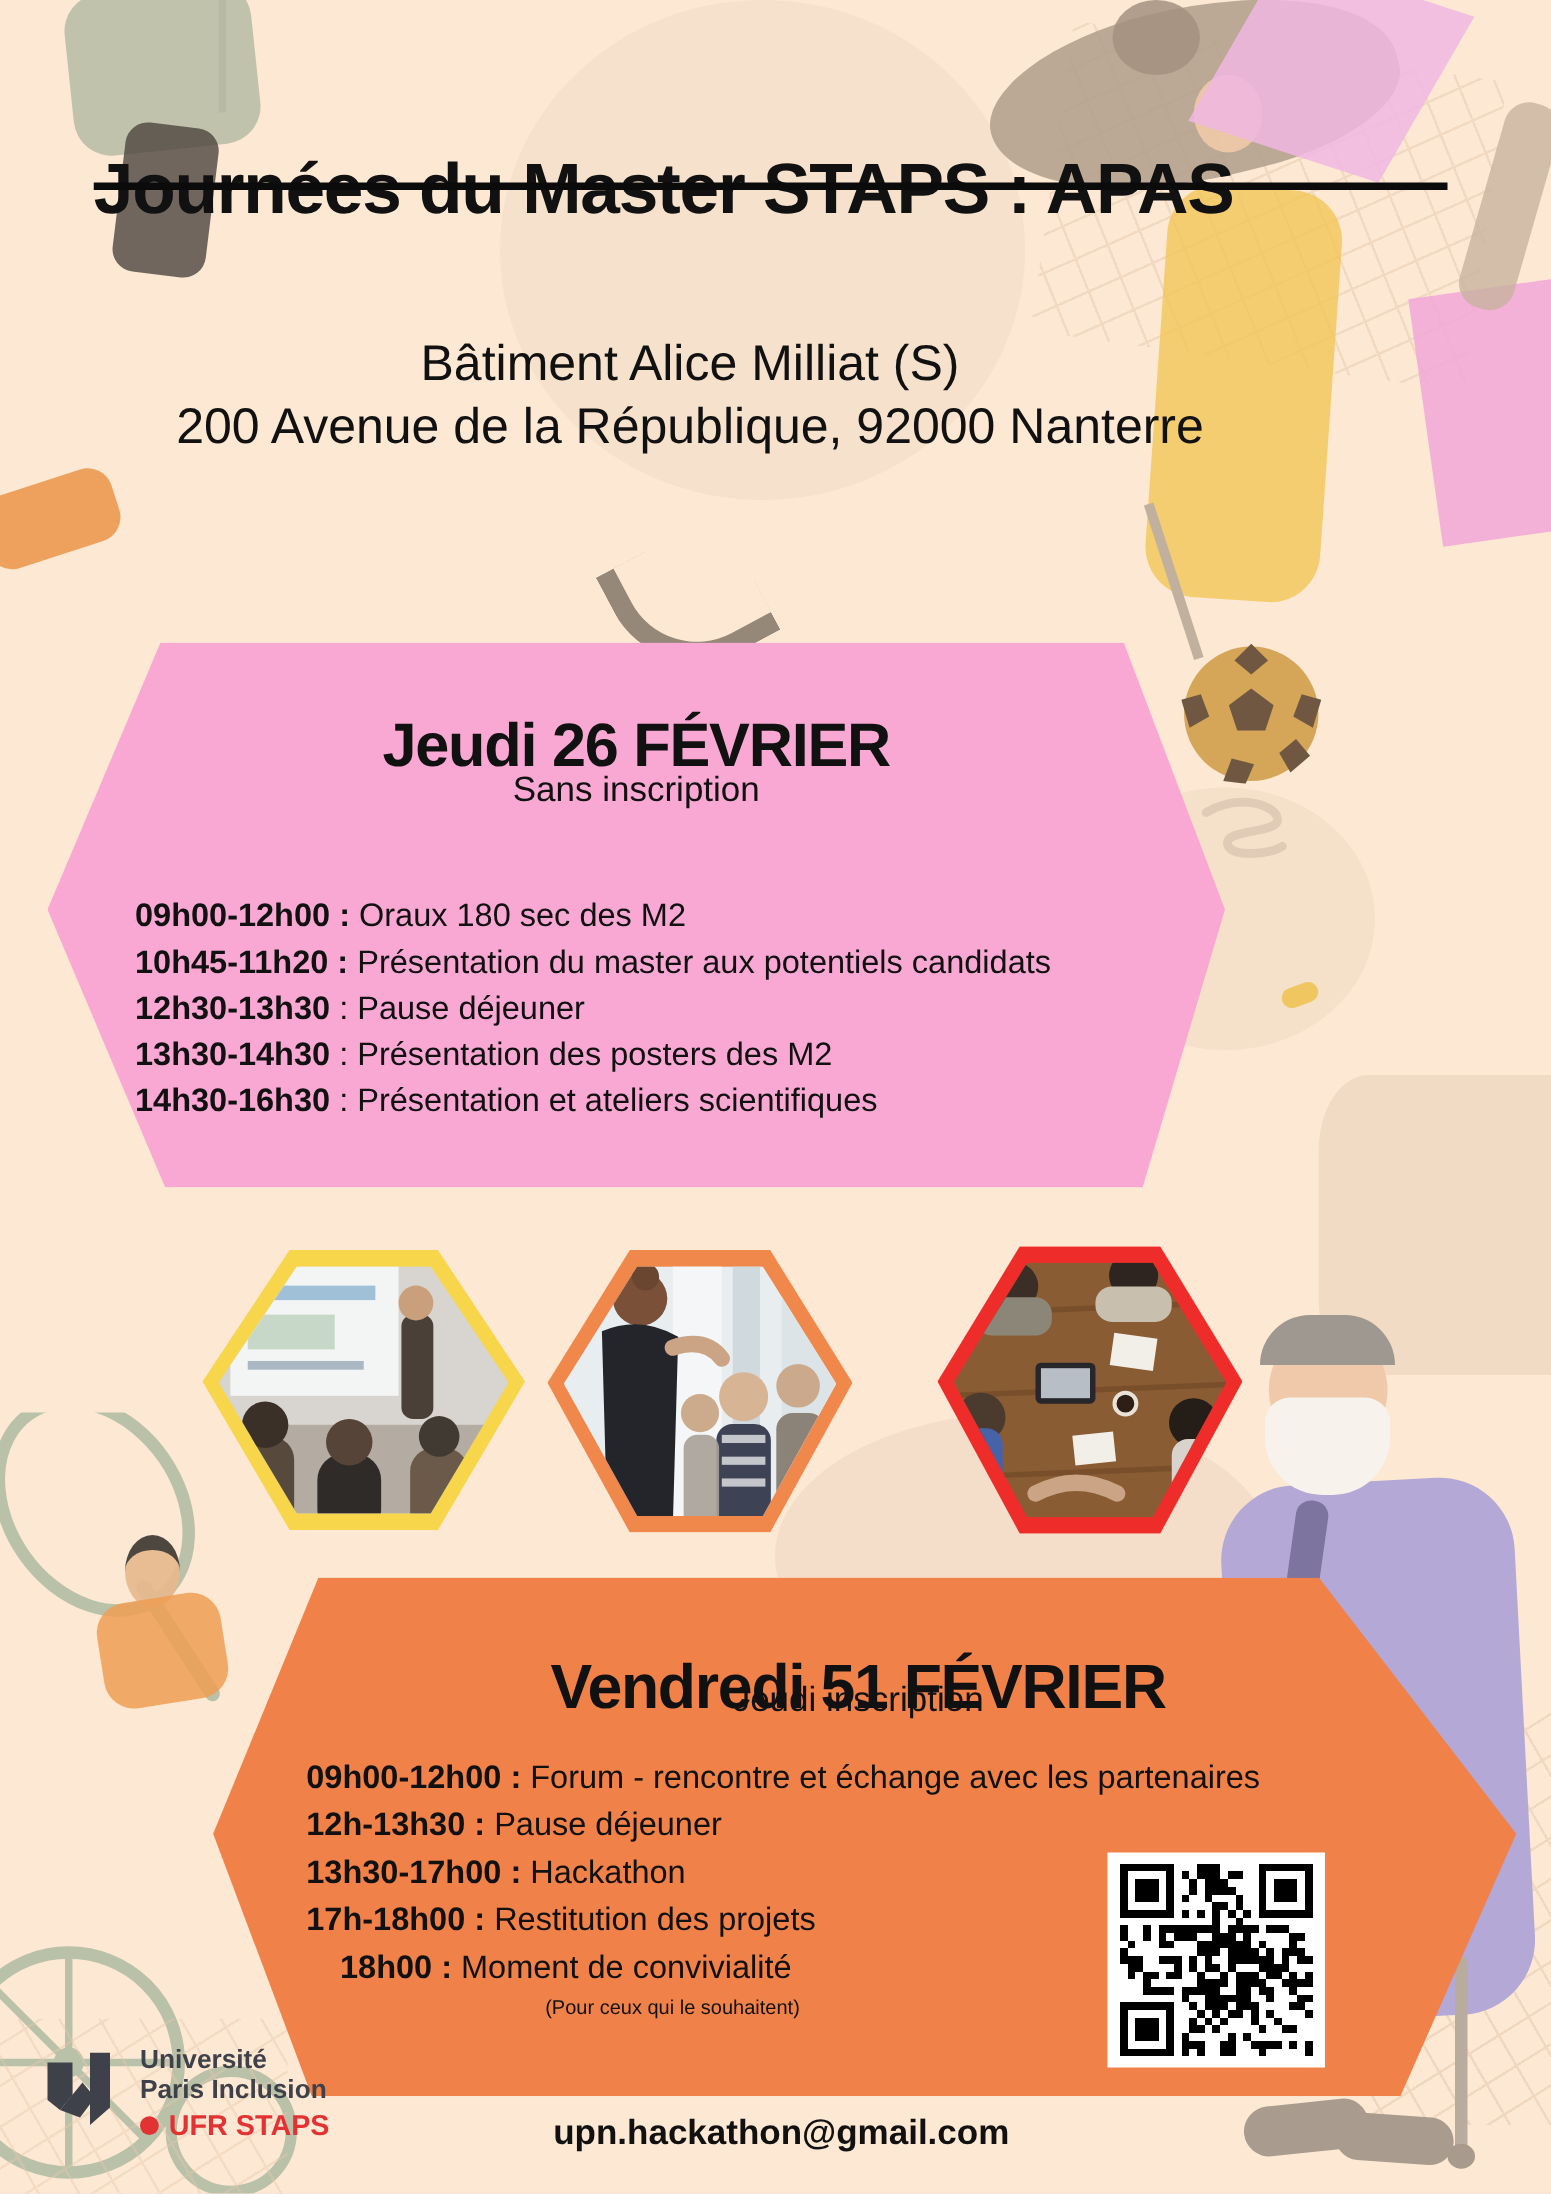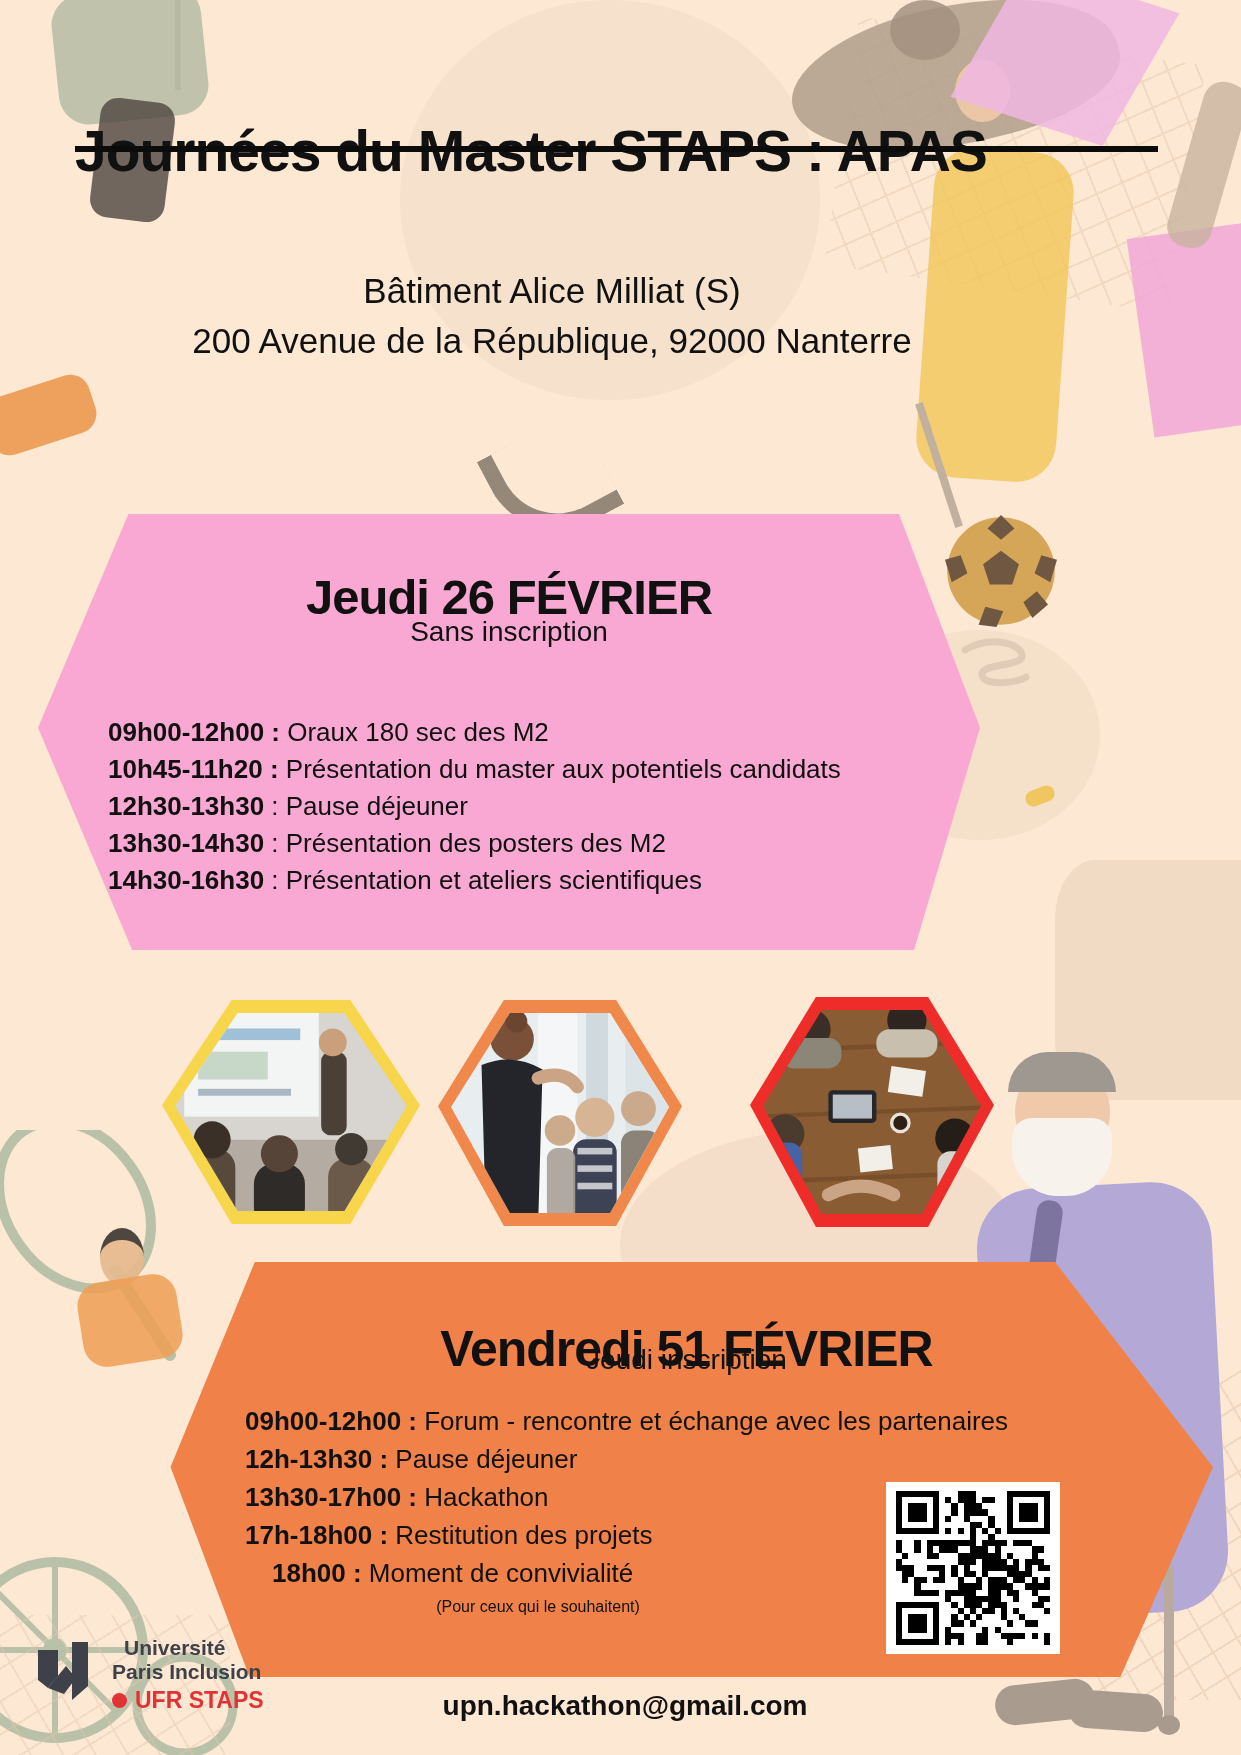--- a/index.html
+++ b/index.html
@@ -11,21 +11,21 @@
   .blob{border-radius:50%;}
   .grid{background:
      repeating-linear-gradient(60deg,transparent 0 26px,#E6C7AF 26px 28px),
      repeating-linear-gradient(-32deg,transparent 0 26px,#E6C7AF 26px 28px);}
   .sline{background:#C2B09E;}
   
   .title{left:75px;top:80px;font-size:57px;font-weight:700;letter-spacing:-1px;z-index:2;white-space:nowrap;}
   .title-underline{left:75px;top:146px;width:1083px;height:6px;background:#0b0b0b;z-index:2;}
   .subtitle{left:30px;top:160px;width:1110px;text-align:center;font-size:25px;line-height:36px;
             font-weight:700;font-style:italic;z-index:2;}
-  .address{left:0;top:266px;width:1104px;text-align:center;font-size:35px;line-height:50px;z-index:2;}
+  .address{left:0;top:266px;width:1104px;text-align:center;font-size:40px;line-height:50px;z-index:2;}
   
   .banner{z-index:2;}
   .banner1{left:38px;top:514px;width:942px;height:436px;background:#f9a8d4;
      clip-path:polygon(9.6% 0,91.4% 0,100% 49%,93% 100%,10% 100%,0 49%);}
   .banner2{left:160px;top:1262px;width:1053px;height:415px;background:#F08149;
      clip-path:polygon(9% 0,85% 0,100% 49.4%,91.2% 100%,8.5% 100%,1% 49.4%);}
   .b-title{position:absolute;left:0;width:100%;text-align:center;font-weight:700;letter-spacing:-1px;}
   .banner1 .b-title{top:14px;font-size:49px;}
   .banner2 .b-title{top:16px;font-size:50px;}
   .b-reg{position:absolute;left:0;width:100%;text-align:center;font-size:28px;}
@@ -42,21 +42,21 @@
   .hex{position:absolute;z-index:3;clip-path:polygon(27% 0,73% 0,100% 47%,73% 100%,27% 100%,0 47%);padding:13px;box-sizing:border-box;}
   .hex .ph{width:100%;height:100%;clip-path:polygon(27% 0,73% 0,100% 47%,73% 100%,27% 100%,0 47%);overflow:hidden;}
   .hex svg{width:100%;height:100%;display:block;}
   
   .qr{left:886px;top:1482px;width:174px;height:172px;background:#fff;z-index:4;padding:9px;box-sizing:border-box;}
   .qr svg{width:100%;height:100%;shape-rendering:crispEdges;}
   
   .logo{left:36px;top:1636px;z-index:3;}
   .logo-mark{position:absolute;left:0;top:6px;}
   .logo-l1,.logo-l2{position:absolute;left:76px;color:#3E4149;font-weight:700;font-size:21px;white-space:nowrap;}
-  .logo-l1{top:0;margin-left:12px;}
+  .logo-l1{top:0;}
   .logo-l2{top:24px;}
   .logo-l3{position:absolute;left:76px;top:51px;color:#E23233;font-weight:700;font-size:23px;white-space:nowrap;}
   .logo-dot{display:inline-block;width:15px;height:15px;border-radius:50%;background:#E23233;margin-right:8px;}
   .email{left:325px;top:1690px;width:600px;text-align:center;font-size:28px;font-weight:700;z-index:3;}
 </style>
 </head>
 <body>
 
 <div class="poster">
 

